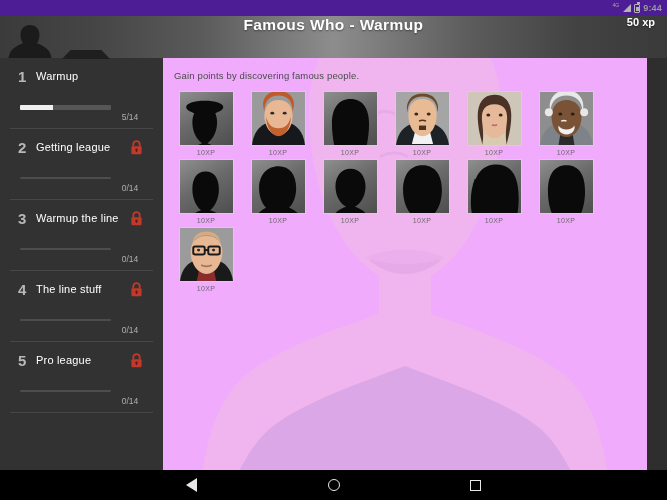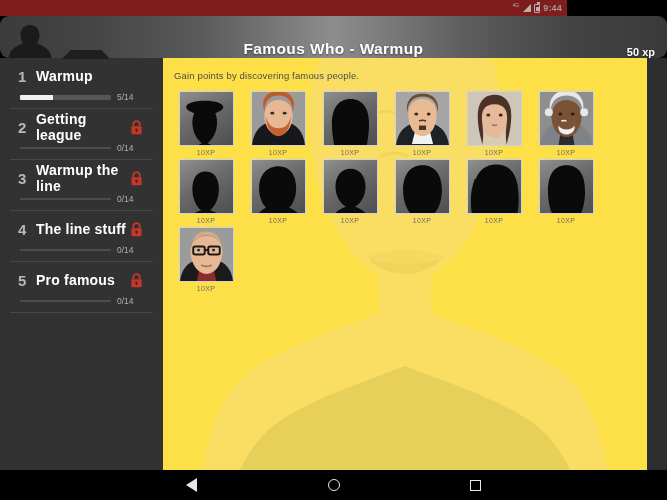--- a/index.html
+++ b/index.html
@@ -7,22 +7,22 @@
     width: 667px; height: 500px;
     overflow: hidden;
     font-family: "Liberation Sans", sans-serif;
     background: #000;
   }
   #app { position: relative; width: 667px; height: 500px; }
 
   
   .statusbar {
     position: absolute; top: 0; left: 0;
-    width: 567px; height: 16px;
-    background: #7f1d1d;
+    width: 667px; height: 16px;
+    background: #4c1d95;
     display: flex; align-items: center; justify-content: flex-end;
     padding-right: 5px;
     color: #a9a9a9;
     font-size: 8.5px;
     letter-spacing: .2px;
   }
   .sb-group { display: flex; align-items: center; gap: 3px; }
   .sb-4g { font-size: 5px; position: relative; top: -3px; letter-spacing: 0; }
   .sb-sig { width: 9px; height: 8px; position: relative; }
   .sb-sig i {
@@ -46,21 +46,21 @@
   }
   .sb-time { font-weight: bold; color: #9c9a9a; font-size: 9px; }
 
   
   .header {
     position: absolute; top: 16px; left: 0;
     width: 667px; height: 42px;
     background: linear-gradient(90deg,
       #3b3b3b 0%, #454545 14%, #5a5a5a 30%,
       #8d8d8d 50%, #5d5d5d 70%, #434343 86%, #3a3a3a 100%);
-    display: flex; align-items: flex-end; border-radius: 9px;
+    display: flex; align-items: flex-start;
   }
   .avatar-box {
     width: 60px; height: 42px;
     position: relative; overflow: hidden;
     flex: none;
   }
   .avatar-silhouette {
     position: absolute; left: 50%; bottom: -8px;
     transform: translateX(-50%);
     width: 46px; height: 44px;
@@ -110,48 +110,48 @@
   }
   .lesson:first-child { border-top: none; }
   .lesson-top { display: flex; align-items: center; height: 18px; }
   .lesson-num {
     width: 18px; flex: none;
     font-size: 15px; font-weight: bold;
     color: #b8b8b8; text-align: left;
   }
   .lesson-title {
     flex: 1;
-    font-size: 14px; font-weight: bold;
+    font-size: 11px; font-weight: normal;
     color: #ffffff; letter-spacing: .2px;
   }
   .lock-icon { width: 13px; height: 15px; flex: none; }
   .lesson-bottom {
     display: flex; align-items: center;
     gap: 6px; margin-top: 7px; padding-left: 2px;
   }
   .track {
     flex: 1; height: 5px;
     background: #565656; border-radius: 1px;
     position: relative; overflow: hidden;
   }
   .track.thin { height: 2px; background: #4d4d4d; }
   .fill {
     position: absolute; left: 0; top: 0; bottom: 0;
     background: #f0f0f0;
   }
   .count {
-    flex: none; width: 26px; text-align: left;
-    font-size: 8.5px; color: #b0b0b0;
+    flex: none; width: 26px; text-align: center;
+    font-size: 8.5px; color: #b0b0b0; margin-top: 20px;
   }
 
   
   .main {
     position: absolute; top: 0; left: 163px;
     width: 484px; height: 412px;
-    background: #fde047;
+    background: #f0abfc;
     overflow: hidden;
   }
   .bg-face {
     position: absolute; left: 50%; top: -52px;
     transform: translateX(-50%);
     width: 420px; height: 480px;
     opacity: .22;
     pointer-events: none;
   }
   .subtitle {
@@ -300,21 +300,21 @@
             <div class="lesson-bottom">
               <span class="track thin">
                 <span class="fill" style="width:0%"></span>
               </span>
               <span class="count">0/14</span>
             </div>
           </div>
           <div class="lesson">
             <div class="lesson-top">
               <span class="lesson-num">5</span>
-              <span class="lesson-title">Pro famous</span>
+              <span class="lesson-title">Pro league</span>
               <svg class="lock-icon" viewBox="0 0 24 28">
                 <path d="M6 12V8a6 6 0 0 1 12 0v4" fill="none" stroke="#c0392b" stroke-width="3.4"></path>
                 <rect x="2.5" y="11.5" width="19" height="15" rx="2.2" fill="#c0392b"></rect>
                 <circle cx="12" cy="18" r="2.2" fill="#5d1a13"></circle>
                 <rect x="10.9" y="18" width="2.2" height="4.4" fill="#5d1a13"></rect>
               </svg>
             </div>
             <div class="lesson-bottom">
               <span class="track thin">
                 <span class="fill" style="width:0%"></span>

